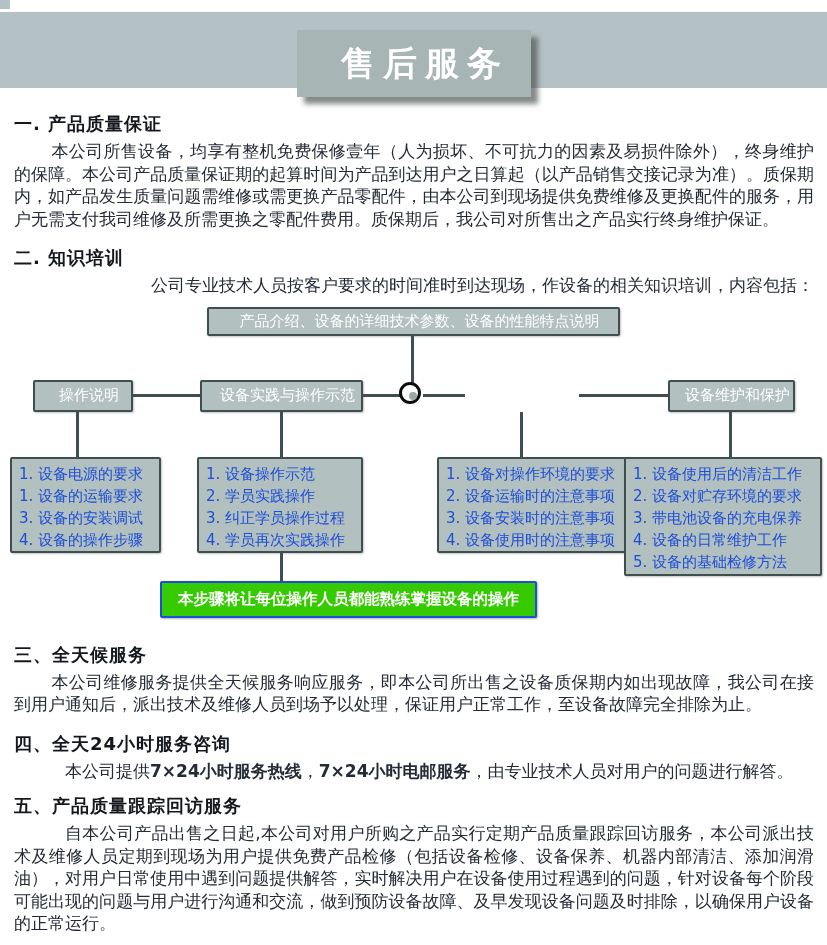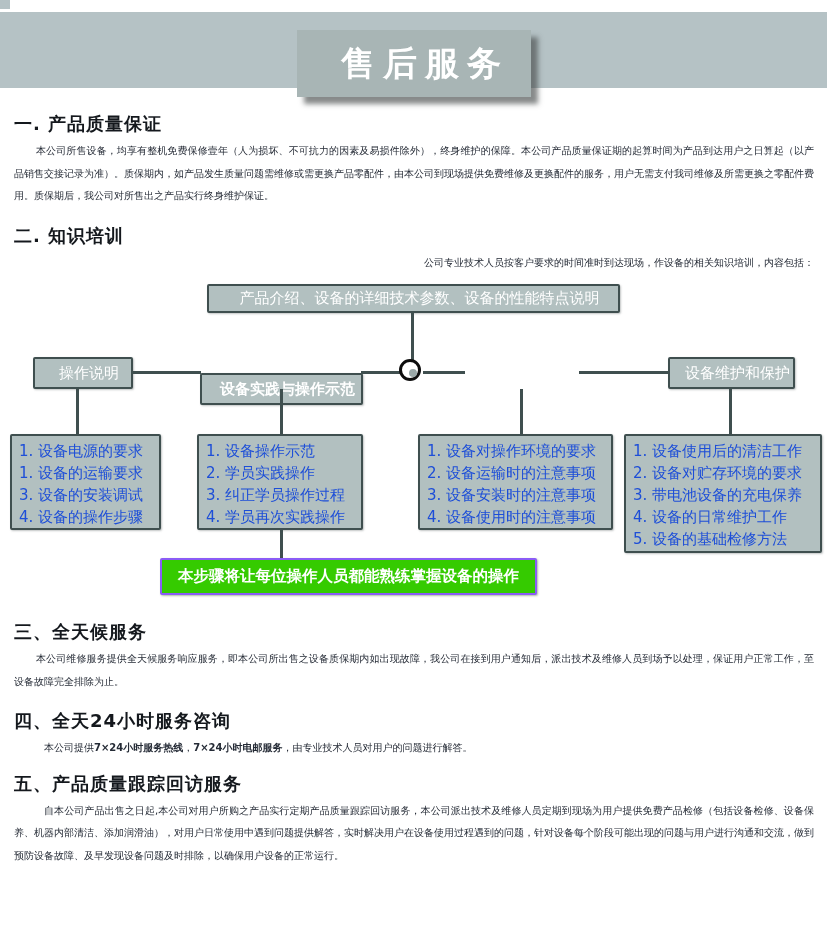--- a/index.html
+++ b/index.html
@@ -23,21 +23,21 @@
     color:#ffffff; font-size:34px; font-weight:bold; letter-spacing:8px;
     padding-left:22px;
   }
   
   .content { padding:0 13px 0 14px; }
   .sec-heading {
     font-size:18px; font-weight:bold; color:#14181d;
     margin-top:12px; margin-bottom:4px; letter-spacing:1px;
   }
   .sec-body {
-    font-size:10px; line-height:22.5px; text-align:justify;
+    font-size:17px; line-height:22.5px; text-align:justify;
     color:#252b36;
   }
   .indent2 { text-indent:2.2em; }
   .indent3 { text-indent:3em; }
   .lead-pad { padding-left:14px; text-align:right; }
   .bold-inline { font-weight:bold; }
   
   .flowchart { position:relative; width:827px; height:318px; margin-top:8px; }
   .fc-box {
     position:absolute;
@@ -66,21 +66,21 @@
     position:absolute; left:399px; top:77px;
     width:22px; height:22px;
     background:#ffffff; border:3px solid #0d0d0d; border-radius:50%;
   }
   .fc-node-dot {
     position:absolute; left:7px; top:7px; width:8px; height:8px;
     background:#9aa8a8; border-radius:50%;
   }
   .fc-result {
     position:absolute; left:160px; top:276px; width:377px; height:37px;
-    background:#35cb00; border:2px solid #8b5cf6; border-radius:2px;
+    background:#35cb00; border:2px solid #1d4ed8; border-radius:2px;
     display:flex; align-items:center; justify-content:center;
     color:#ffffff; font-size:15.5px; font-weight:bold;
     box-shadow:1px 1px 2px rgba(60,90,40,0.4);
   }
 </style>
 </head>
 <body>
 
 <div class="banner-wrap">
   <div class="corner-square"></div>
@@ -97,21 +97,21 @@
   <div class="sec-body lead-pad">公司专业技术人员按客户要求的时间准时到达现场，作设备的相关知识培训，内容包括：</div>
 </div>
 
 <div class="flowchart">
 
   <div class="fc-box" style="left:207px; top:2px; width:413px; height:29px;">产品介绍、设备的详细技术参数、设备的性能特点说明</div>
 
   <div class="fc-line" style="left:411px; top:31px; width:3px; height:48px;"></div>
 
   <div class="fc-box" style="left:33px; top:75px; width:100px; height:32px;">操作说明</div>
-  <div class="fc-box" style="left:200px; top:91px; width:163px; height:32px;font-weight:bold;">设备实践与操作示范</div>
+  <div class="fc-box" style="left:200px; top:75px; width:163px; height:32px;">设备实践与操作示范</div>
   <div class="fc-box" style="left:668px; top:75px; width:127px; height:32px;">设备维护和保护</div>
 
   <div class="fc-line" style="left:131px; top:89px; width:70px; height:3px;"></div>
   <div class="fc-line" style="left:361px; top:89px; width:40px; height:3px;"></div>
   <div class="fc-line" style="left:423px; top:89px; width:42px; height:3px;"></div>
   <div class="fc-line" style="left:579px; top:89px; width:90px; height:3px;"></div>
 
   <div class="fc-node">
     <div class="fc-node-dot"></div>
   </div>
@@ -128,21 +128,21 @@
     <div>4. 设备的操作步骤</div>
   </div>
 
   <div class="fc-list" style="left:197px; top:152px; width:166px; height:96px;">
     <div>1. 设备操作示范</div>
     <div>2. 学员实践操作</div>
     <div>3. 纠正学员操作过程</div>
     <div>4. 学员再次实践操作</div>
   </div>
 
-  <div class="fc-list" style="left:418px; top:152px; width:195px; height:96px;">
+  <div class="fc-list" style="left:437px; top:152px; width:195px; height:96px;">
     <div>1. 设备对操作环境的要求</div>
     <div>2. 设备运输时的注意事项</div>
     <div>3. 设备安装时的注意事项</div>
     <div>4. 设备使用时的注意事项</div>
   </div>
 
   <div class="fc-list" style="left:624px; top:152px; width:198px; height:119px;">
     <div>1. 设备使用后的清洁工作</div>
     <div>2. 设备对贮存环境的要求</div>
     <div>3. 带电池设备的充电保养</div>

